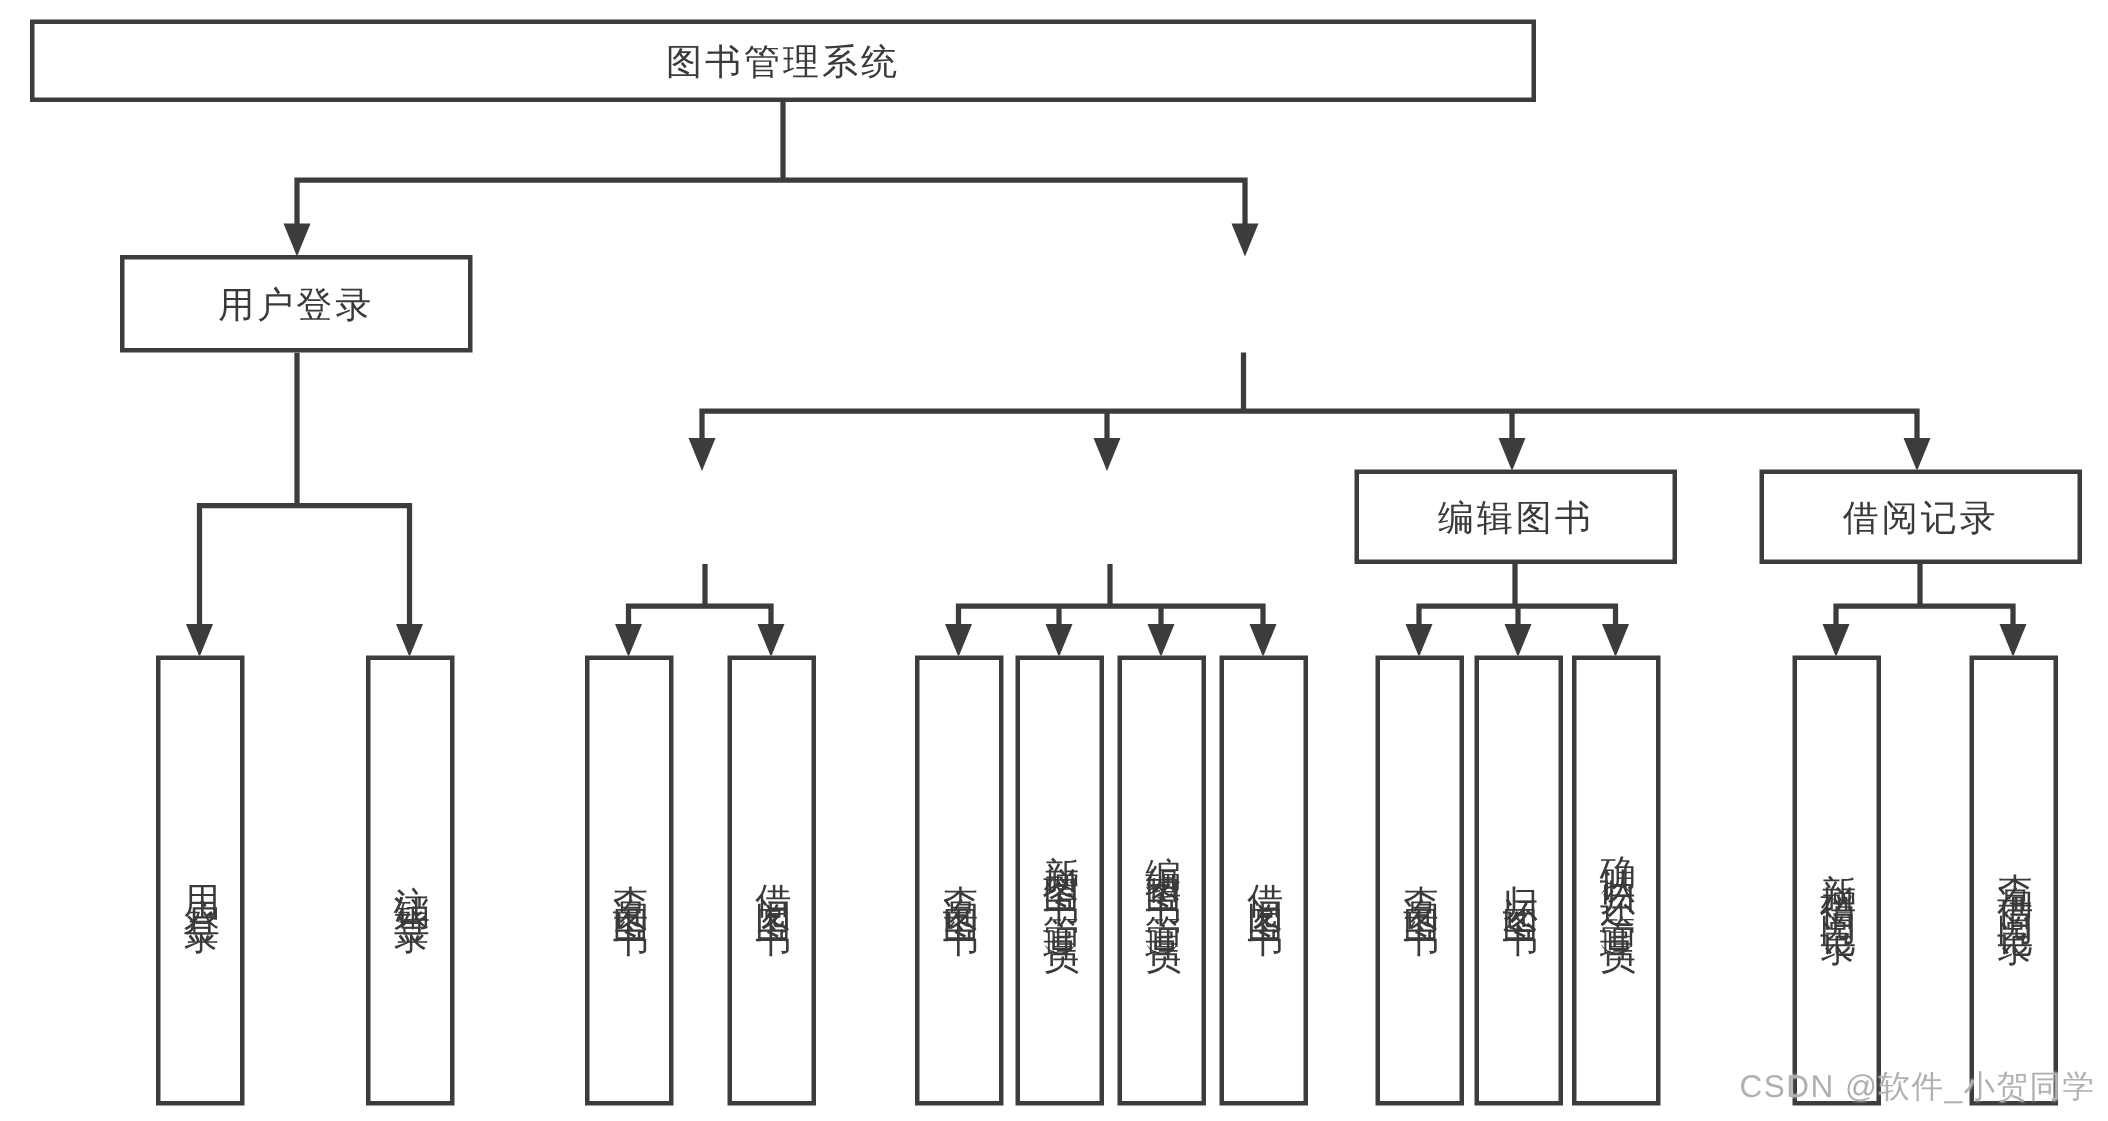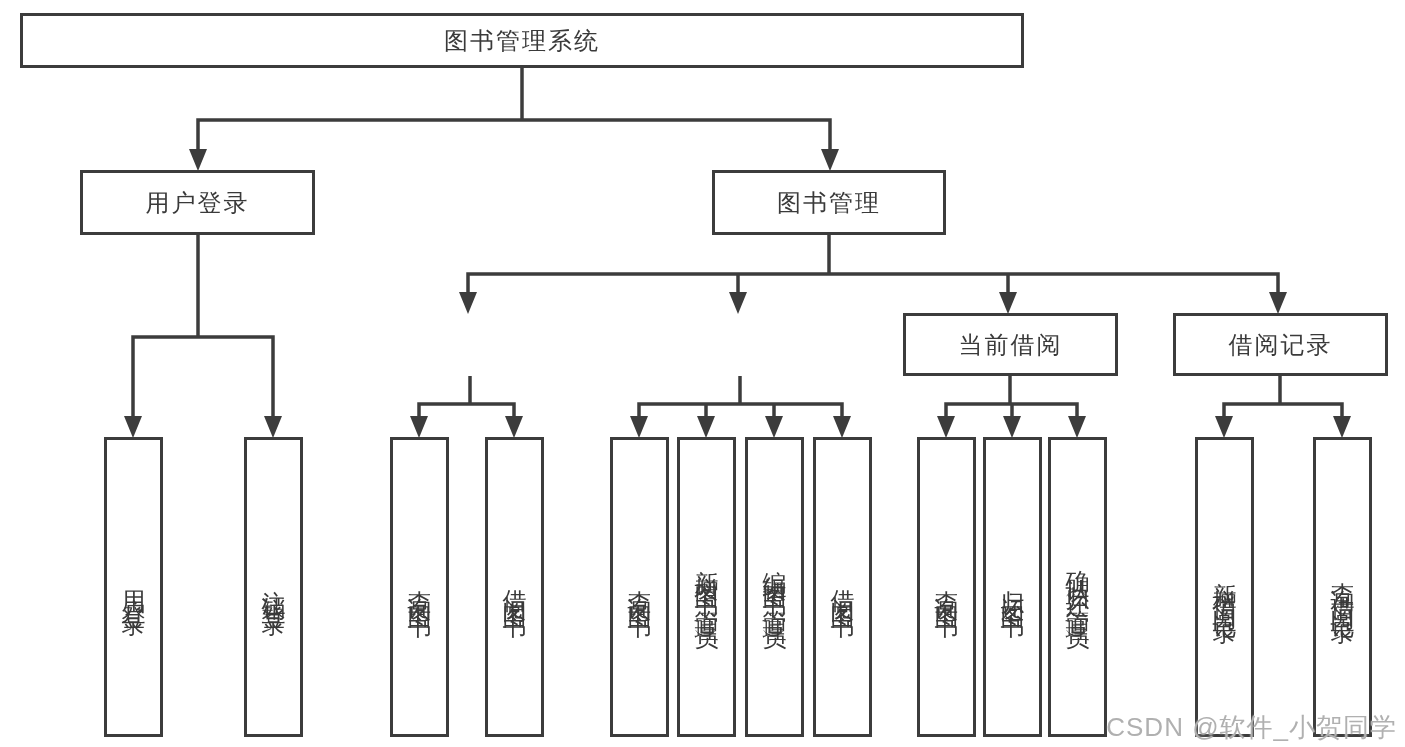--- a/index.html
+++ b/index.html
@@ -33,21 +33,21 @@
   .node.leaf span{
     writing-mode:vertical-rl;
     text-orientation:mixed;
     letter-spacing:8px;
     white-space:nowrap;
     line-height:1;
   }
   .watermark{
     position:absolute;
     right:8px;top:710px;
-    font-size:26px;
+    font-size:21px;
     color:var(--watermark);
     letter-spacing:1px;
     z-index:5;
     text-shadow:0 0 2px rgba(255,255,255,.9);
     white-space:nowrap;
   }
 </style>
 </head>
 <body>
 
@@ -101,26 +101,23 @@
     <polygon points="1333,416 1351,416 1342,438"></polygon>
   </svg>
 
   <div class="node" style="left:20px;top:13px;width:1004px;height:55px">
     <span>图书管理系统</span>
   </div>
 
   <div class="node" style="left:80px;top:170px;width:235px;height:65px">
     <span>用户登录</span>
   </div>
-  <div class="node" style="left:712px;top:170px;width:234px;height:65px">
-    <span>图书管理</span>
-  </div>
 
   <div class="node" style="left:903px;top:313px;width:215px;height:63px">
-    <span>当前借阅</span>
+    <span>编辑图书</span>
   </div>
   <div class="node" style="left:1173px;top:313px;width:215px;height:63px">
     <span>借阅记录</span>
   </div>
 
   <div class="node leaf" style="left:104px;top:437px;width:59px;height:300px">
     <span>用户登录</span>
   </div>
   <div class="node leaf" style="left:244px;top:437px;width:59px;height:300px">
     <span>注销登录</span>

